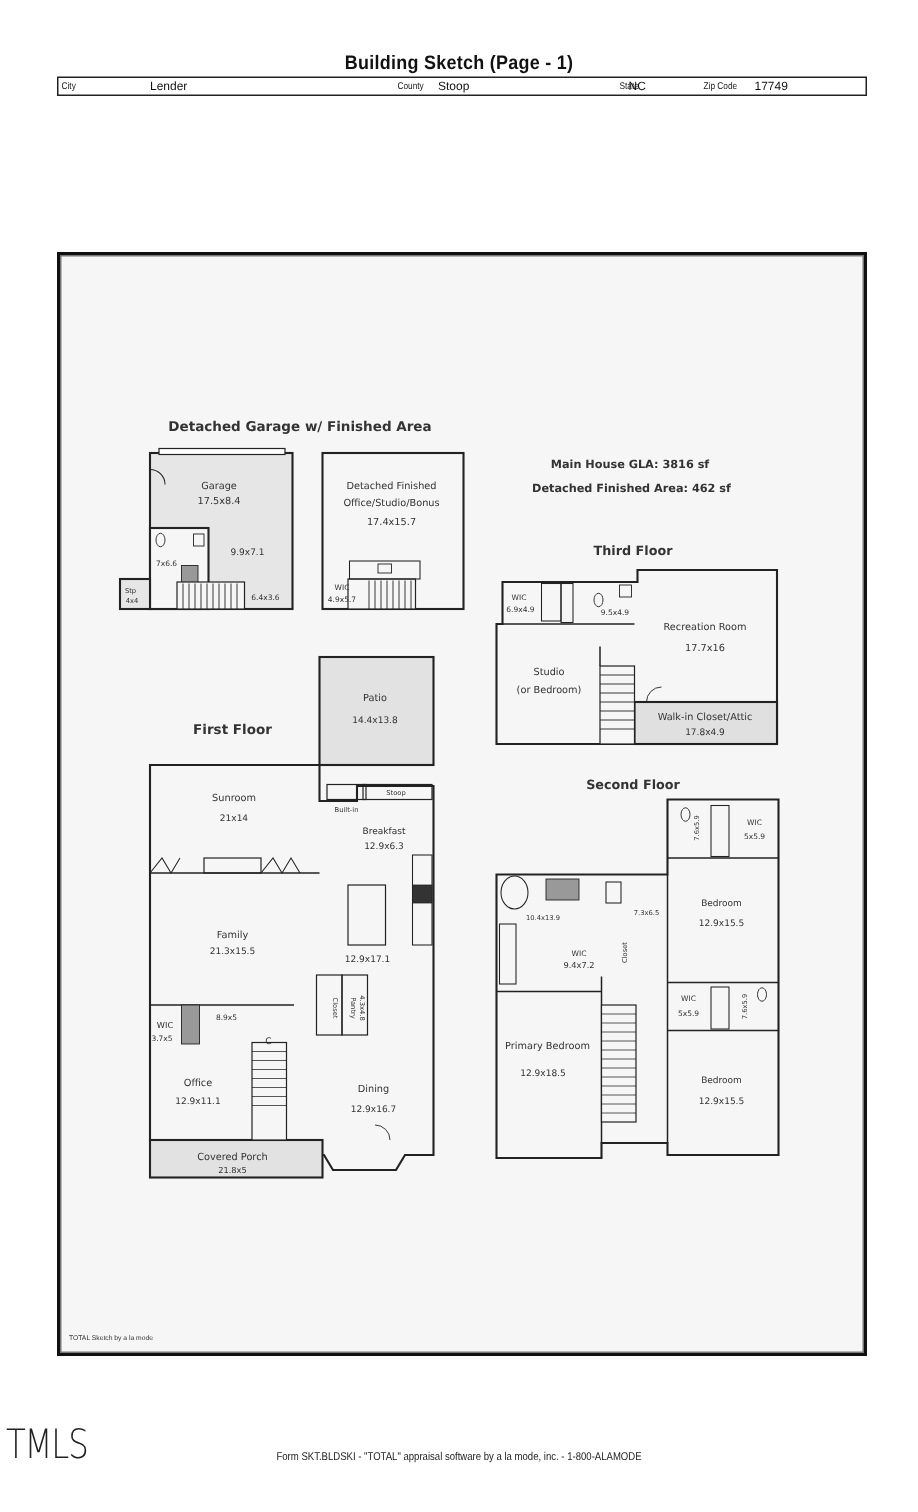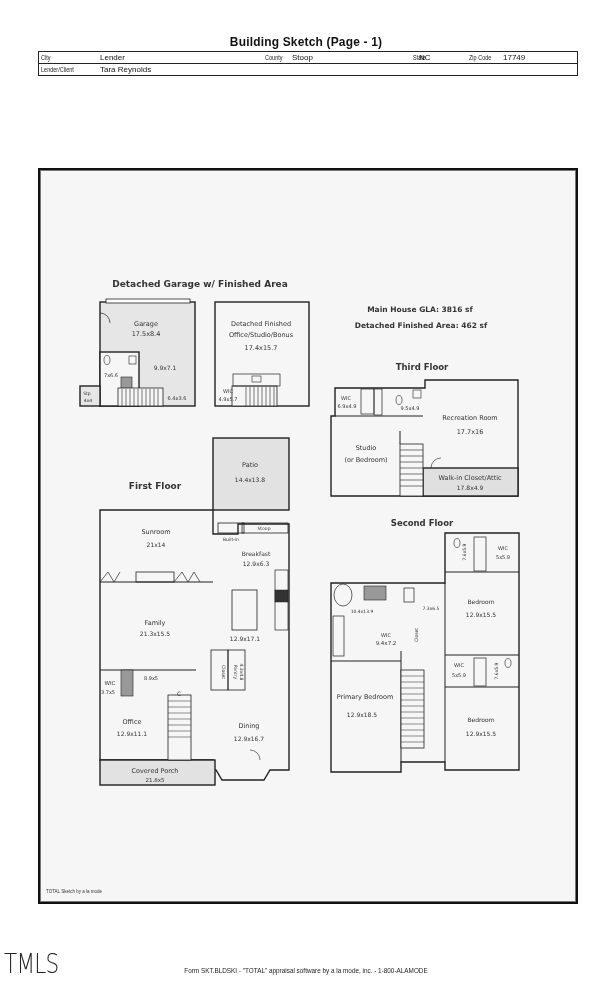--- a/index.html
+++ b/index.html
@@ -24,24 +24,20 @@
 <div class="info-table">
   <div class="info-row">
     <span class="lbl" style="left:2px">City</span>
     <span class="val" style="left:61px">Lender</span>
     <span class="lbl" style="left:226px">County</span>
     <span class="val" style="left:253px">Stoop</span>
     <span class="lbl" style="left:374px">State</span>
     <span class="val" style="left:380px">NC</span>
     <span class="lbl" style="left:430px">Zip Code</span>
     <span class="val" style="left:464px">17749</span>
-  </div>
-  <div class="info-row">
-    <span class="lbl" style="left:2px">Lender/Client</span>
-    <span class="val" style="left:61px">Tara Reynolds</span>
   </div>
 </div>
 
 <div class="sketch-frame"></div>
 
 <svg width="612" height="1008" style="position:absolute;left:0;top:0" xmlns="http://www.w3.org/2000/svg">
   <g stroke="#222" fill="none" stroke-width="1.4">
 
     <text x="200" y="287" text-anchor="middle" font-size="9" font-weight="bold" fill="#222" stroke="none">Detached Garage w/ Finished Area</text>
     <g>

